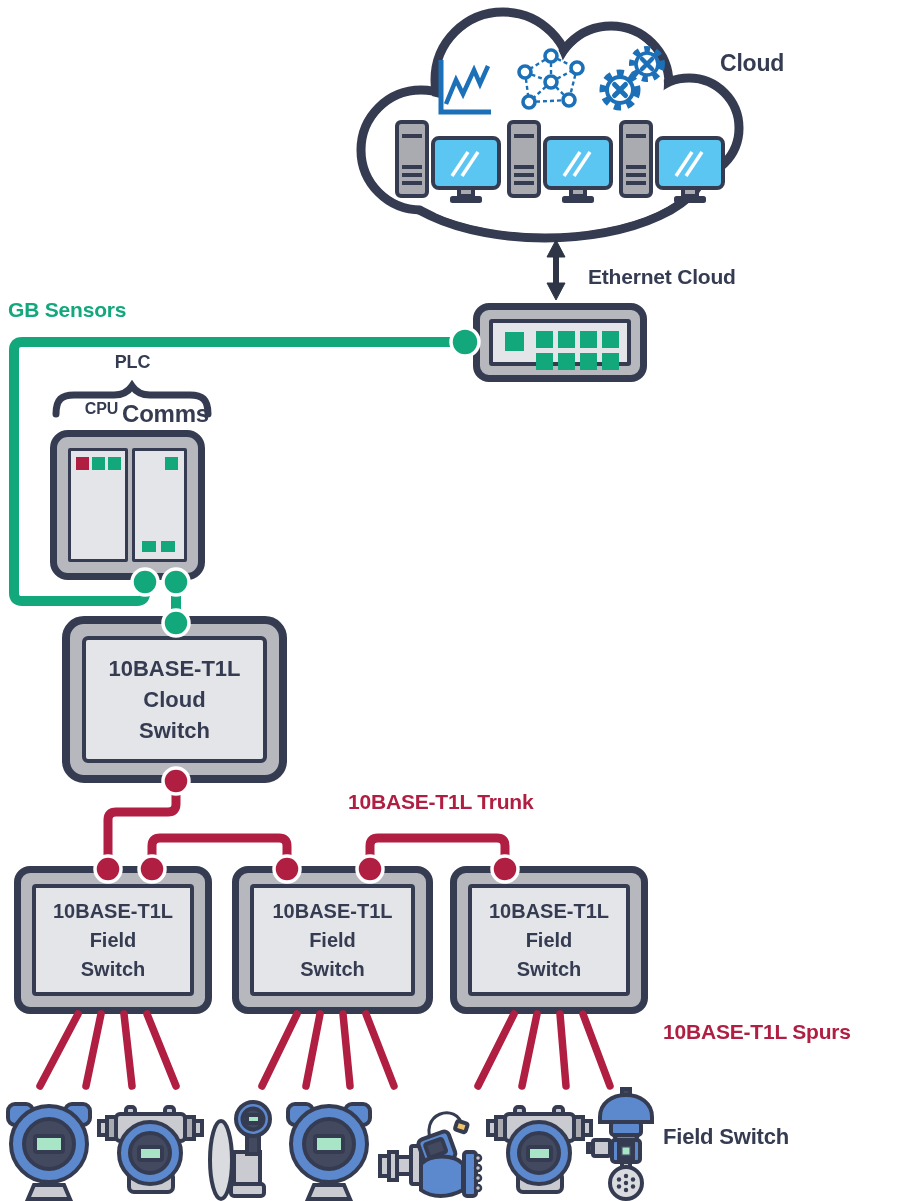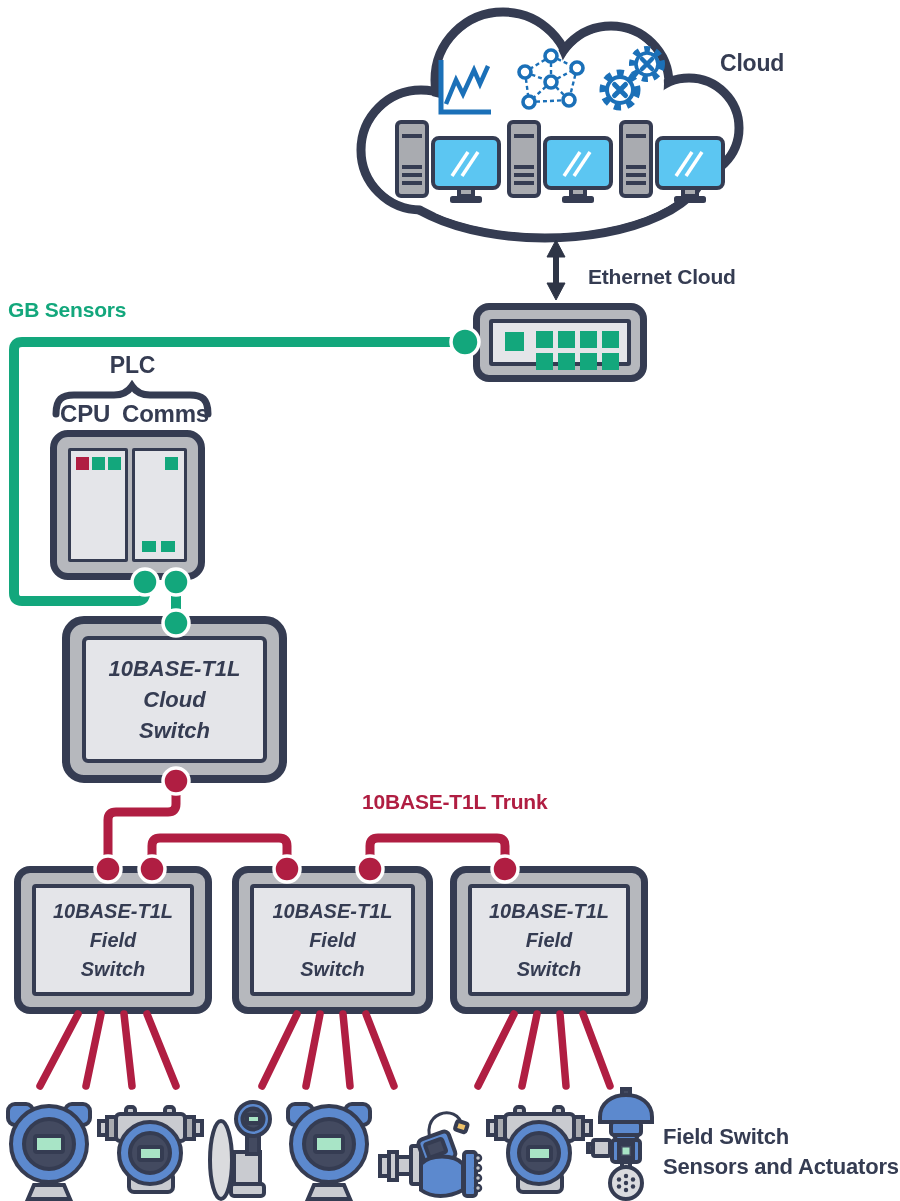--- a/index.html
+++ b/index.html
@@ -5,22 +5,22 @@
   :root{
     --navy:#353C52; --green:#13A77C; --crimson:#B01E42;
     --gray:#B6B8BD; --light:#E4E5E9; --blue:#1B70B8;
     --screen:#5CC6F2; --devblue:#5C89CE; --mint:#A8E4C6; --dark:#434A60;
   }
   *{margin:0;padding:0;box-sizing:border-box;}
   body{background:#fff;font-family:"Liberation Sans",sans-serif;}
   .canvas{position:relative;width:900px;height:1201px;background:#fff;overflow:hidden;}
   .lbl{position:absolute;font-weight:700;color:var(--navy);letter-spacing:-0.2px;white-space:nowrap;}
   .lbl.green{color:var(--green);}
-  .lbl.red{color:var(--crimson);margin-left:14px;}
-  .device-box{position:absolute;background:var(--gray);border:7px solid var(--navy);border-radius:18px;font-style:italic;}
+  .lbl.red{color:var(--crimson);}
+  .device-box{position:absolute;background:var(--gray);border:7px solid var(--navy);border-radius:18px;}
   .panel{position:absolute;background:var(--light);border:4px solid var(--navy);border-radius:5px;
          display:flex;flex-direction:column;align-items:center;justify-content:center;
          font-weight:700;color:var(--navy);text-align:center;}
   .led{position:absolute;background:var(--green);}
   .led.red{background:var(--crimson);}
   .led-grid{position:absolute;right:8px;top:8px;display:grid;grid-template-columns:repeat(4,17px);grid-auto-rows:17px;gap:5px;}
   .led-grid div{background:var(--green);}
   svg{position:absolute;overflow:visible;}
   .overlay{pointer-events:none;z-index:6;}
 </style>
@@ -116,25 +116,25 @@
           <div></div>
           <div></div>
           <div></div>
           <div></div>
           <div></div>
           <div></div>
       </div>
     </div>
   </div>
 
-  <div class="lbl" style="left:55px;top:352px;width:155px;text-align:center;font-size:23px;">PLC</div>
+  <div class="lbl" style="left:55px;top:352px;width:155px;text-align:center;font-size:18px;">PLC</div>
   <svg class="overlay" style="left:52px;top:386px" width="160" height="30" viewBox="0 0 160 30">
     <path d="M4 28 C4 13 10 9 22 9 H62 C71 9 76 6 80 0 C84 6 89 9 98 9 H138 C150 9 156 13 156 28" fill="none" stroke="#353C52" stroke-width="7" stroke-linecap="round"></path>
   </svg>
-  <div class="lbl" style="left:60px;top:400px;width:58px;text-align:left;font-size:24px;">CPU</div>
+  <div class="lbl" style="left:60px;top:400px;width:58px;text-align:right;font-size:16px;">CPU</div>
   <div class="lbl" style="left:122px;top:400px;width:80px;text-align:left;font-size:24px;">Comms</div>
 
   <div class="device-box" style="left:50px;top:430px;width:155px;height:150px;">
     <div class="panel" style="left:11px;top:11px;bottom:11px;width:60px;border-width:3.5px;border-radius:2px;">
       <div class="led red" style="left:5px;top:6px;width:13px;height:13px;"></div>
       <div class="led" style="left:21px;top:6px;width:13px;height:13px;"></div>
       <div class="led" style="left:37px;top:6px;width:13px;height:13px;"></div>
     </div>
     <div class="panel" style="left:75px;top:11px;bottom:11px;width:55px;border-width:3.5px;border-radius:2px;">
       <div class="led" style="right:6px;top:6px;width:13px;height:13px;"></div>
@@ -170,22 +170,22 @@
     </div>
   </div>
   <div class="device-box" style="left:450px;top:866px;width:198px;height:148px;border-radius:16px;">
     <div class="panel" style="inset:11px;border-radius:4px;font-size:20px;line-height:29px;">
       <span>10BASE-T1L</span>
       <span>Field</span>
       <span>Switch</span>
     </div>
   </div>
 
+  <div class="lbl red" style="left:663px;top:1020px;font-size:21px;">10BASE-T1L Spurs</div>
   <div class="lbl" style="left:663px;top:1124px;font-size:22px;">Field Switch</div>
-  <div class="lbl" style="left:663px;top:1154px;font-size:22px;">Sensors and Actuators</div>
 
   <svg style="left:0;top:1094px" width="665" height="107" viewBox="0 0 665 107">
     <defs>
       <g id="sym-round-tx">
         <g stroke="#353C52" stroke-width="4">
           <rect x="6" y="6" width="25" height="21" rx="7" fill="#5C89CE"></rect>
           <rect x="63" y="6" width="25" height="21" rx="7" fill="#5C89CE"></rect>
           <rect x="40" y="78" width="14" height="9" fill="#C9CBD0"></rect>
           <polygon points="32,87 62,87 68,101 26,101" fill="#C9CBD0"></polygon>
           <circle cx="47" cy="46" r="38" fill="#5C89CE"></circle>

